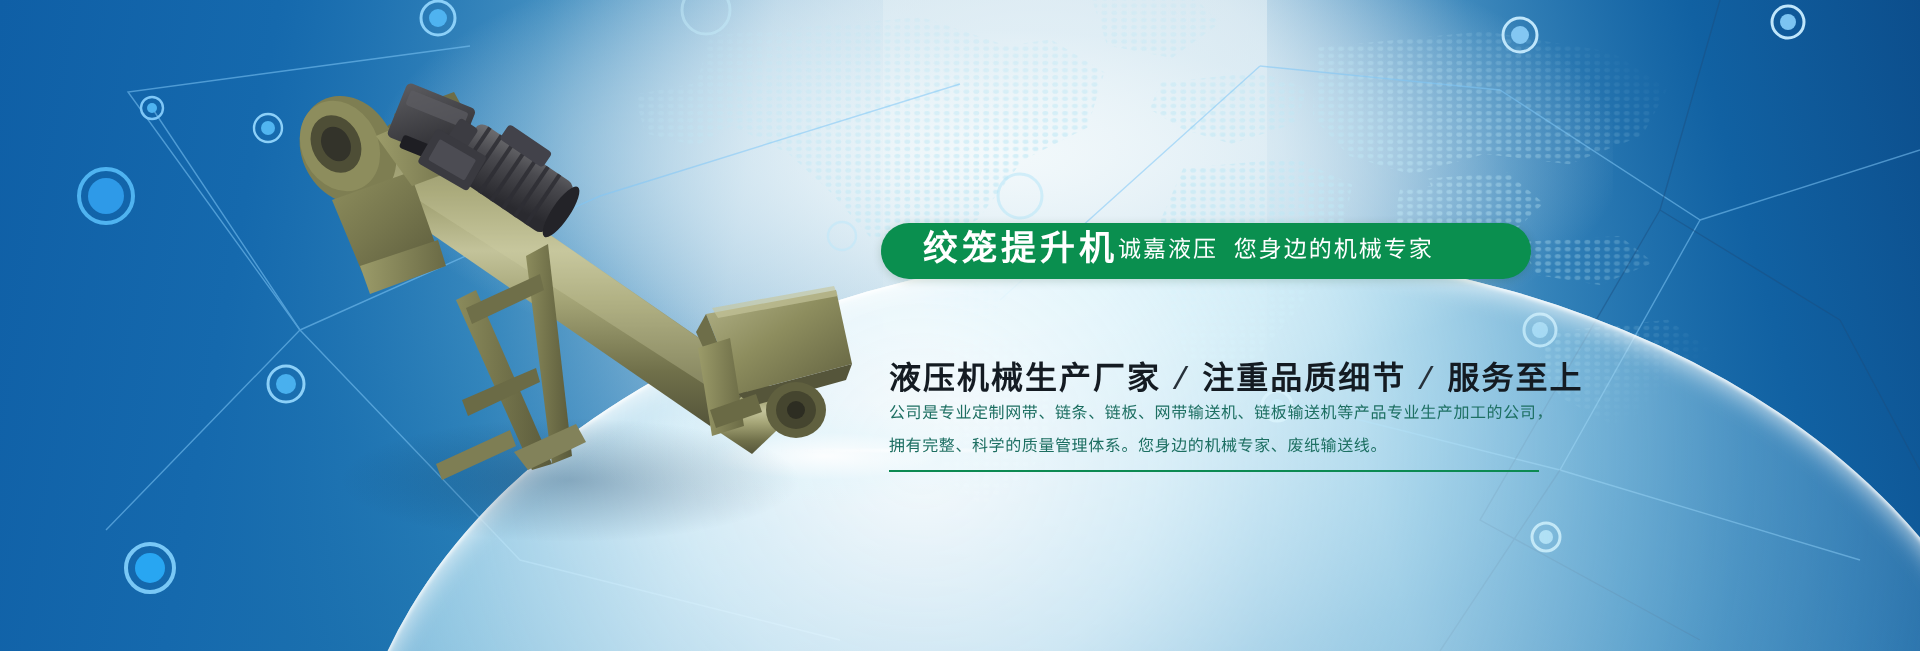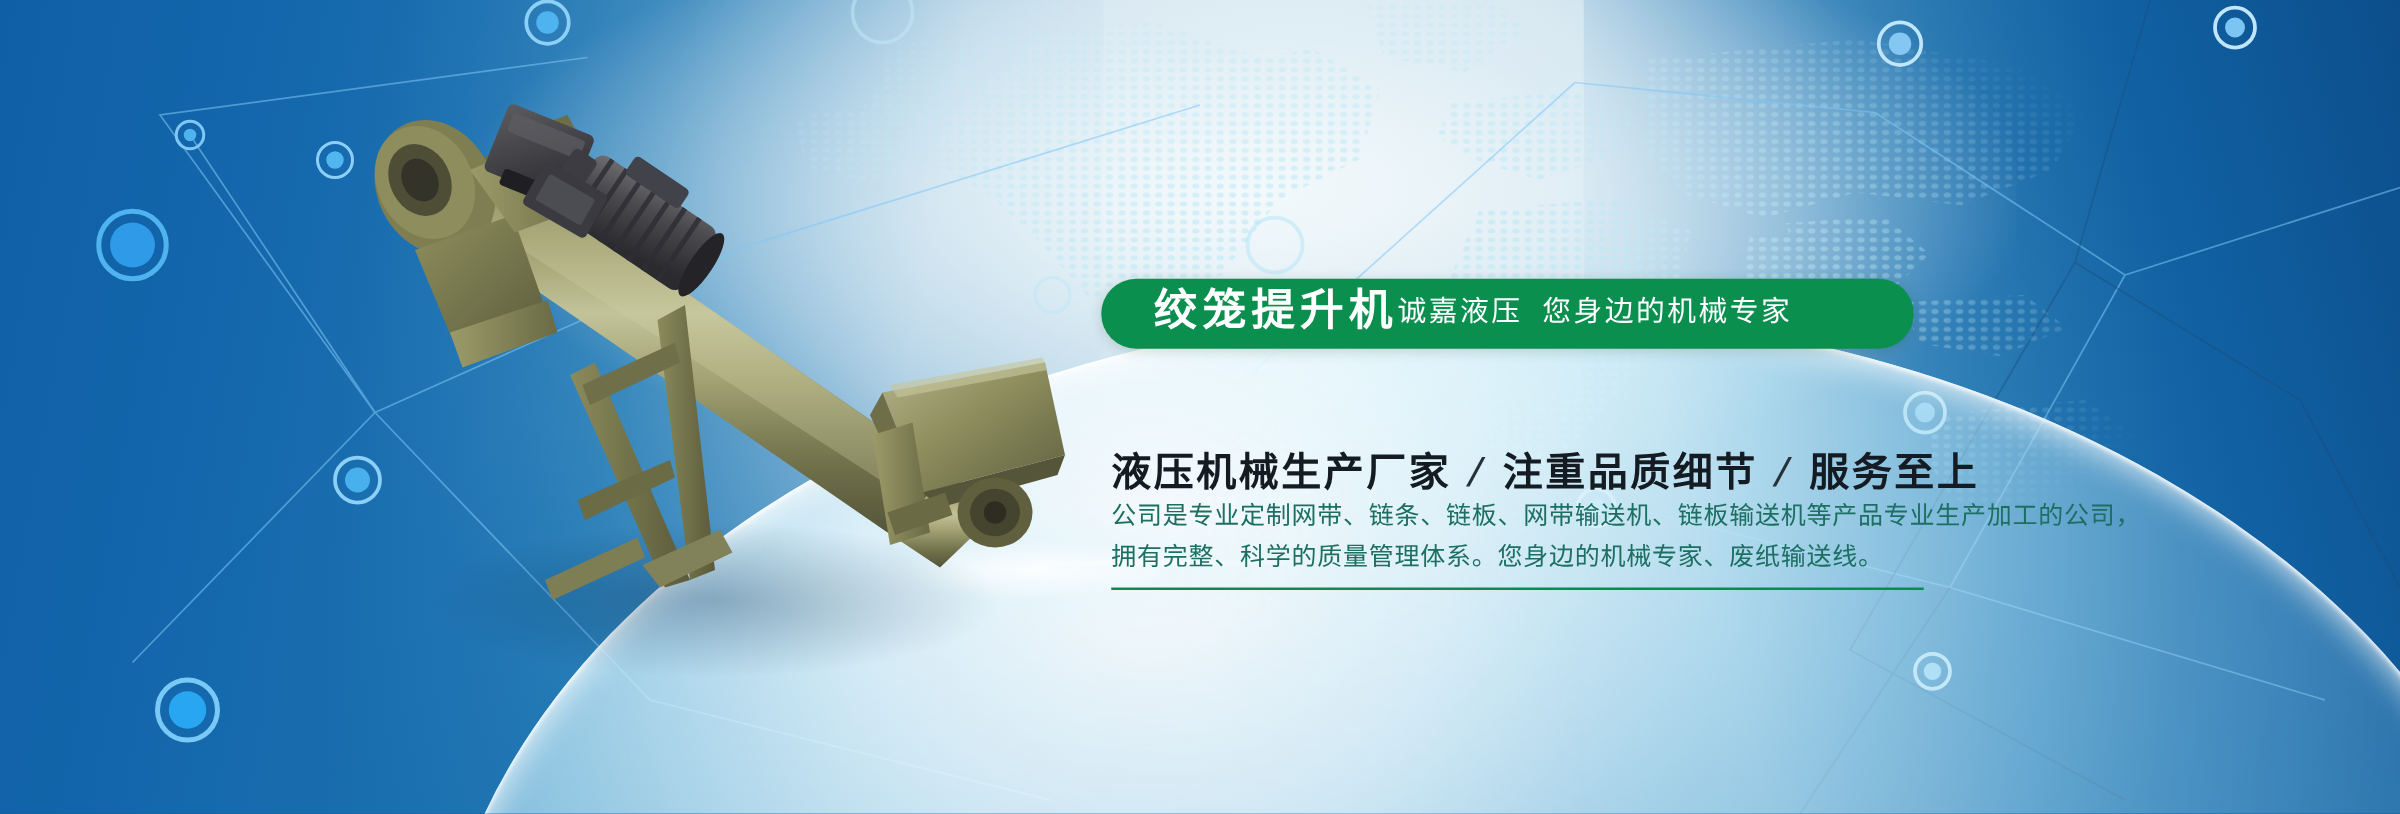--- a/index.html
+++ b/index.html
@@ -111,21 +111,21 @@
   .tagline .sep{
     font-weight:normal;
     color:#27313a;
     padding:0 10px;
   }
 
   .desc{
     position:absolute;left:8px;top:398px;
     width:662px;
     color:#1d6f62;
-    font-size:20px;
+    font-size:16px;
     line-height:33px;
     letter-spacing:.6px;
   }
   .desc-line{display:block;white-space:nowrap;}
 
   .divider{
     position:absolute;left:8px;top:470px;
     width:650px;height:2px;
     background:#0c8a52;
   }

